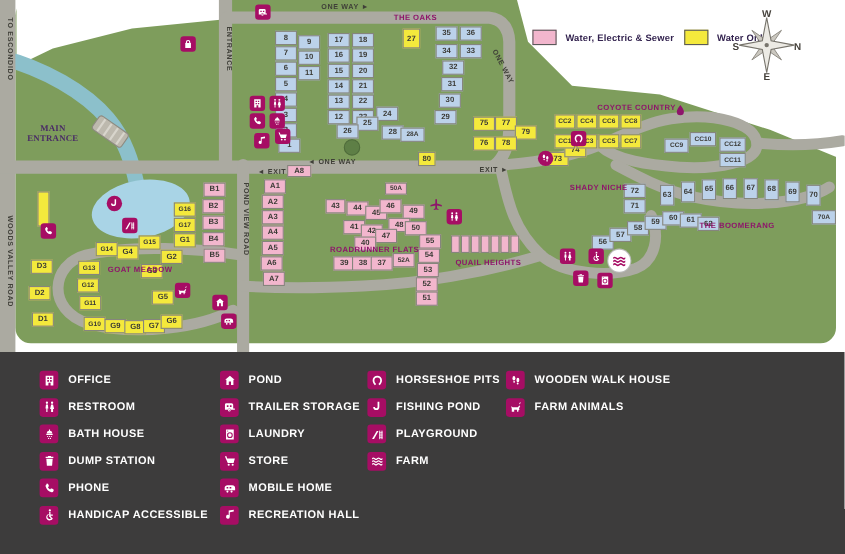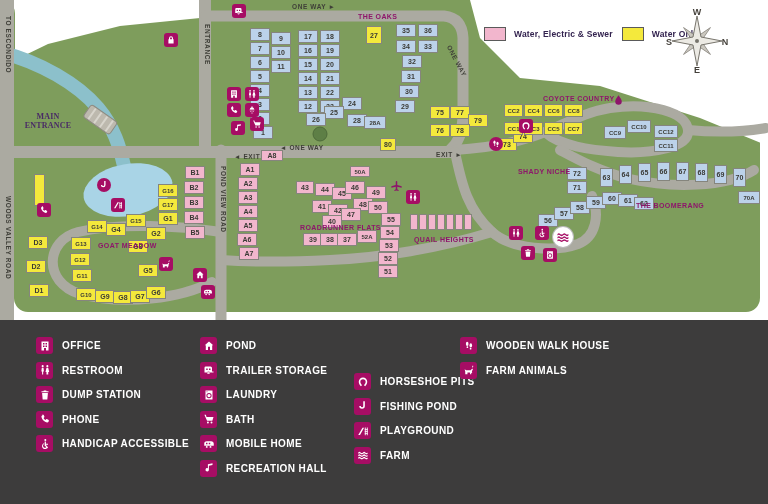--- a/index.html
+++ b/index.html
@@ -427,20 +427,34 @@
                 <path d="M5.6 7.6h3.4l.9 7.2H8.3V21H6.2v-6.2H4.7Z"></path>
                 <circle cx="16.7" cy="4.3" r="2.1"></circle>
                 <path d="M15 7.6h3.4l2 8.2h-1.9V21h-3.6v-5.2H13Z"></path>
               </svg>
             </span>
             <span class="lb">RESTROOM</span>
           </div>
           <div class="item">
             <span class="ic">
               <svg viewBox="0 0 24 24" fill="currentColor">
+                <path d="M11 3h2v2.2a5 5 0 0 1 4.2 4.9H6.8A5 5 0 0 1 11 5.2Z"></path>
+                <rect x="6" y="10.8" width="12" height="1.9" rx=".9"></rect>
+                <circle cx="8.6" cy="15.6" r="1.1"></circle>
+                <circle cx="12" cy="15.6" r="1.1"></circle>
+                <circle cx="15.4" cy="15.6" r="1.1"></circle>
+                <circle cx="10.3" cy="19.2" r="1.1"></circle>
+                <circle cx="13.7" cy="19.2" r="1.1"></circle>
+              </svg>
+            </span>
+            <span class="lb">BATH HOUSE</span>
+          </div>
+          <div class="item">
+            <span class="ic">
+              <svg viewBox="0 0 24 24" fill="currentColor">
                 <path d="M9.6 3h4.8l.7 1.6H19v2H5v-2h3.9Z"></path>
                 <path d="M6.2 8.2h11.6L16.7 21H7.3Z"></path>
               </svg>
             </span>
             <span class="lb">DUMP STATION</span>
           </div>
           <div class="item">
             <span class="ic">
               <svg viewBox="0 0 24 24" fill="currentColor">
                 <path d="M7 3.3c.9-.4 2 0 2.4.9l1.2 2.2c.4.8.3 1.8-.4 2.4l-1.1 1c.8 1.7 2.3 3.2 4 4.1l1-1.1c.6-.7 1.6-.9 2.4-.4l2.2 1.2c.9.5 1.3 1.5.9 2.4l-.6 1.4c-.5 1.2-1.8 1.9-3 1.6C10.6 18 6 13.4 4.9 8c-.2-1.3.5-2.5 1.6-3Z"></path>
@@ -486,42 +500,42 @@
             <span class="lb">LAUNDRY</span>
           </div>
           <div class="item">
             <span class="ic">
               <svg viewBox="0 0 24 24" fill="currentColor">
                 <path d="M2.8 3.4h3l1.2 4.4H21l-2.3 7.8H8.1Z"></path>
                 <circle cx="9.8" cy="19" r="1.9"></circle>
                 <circle cx="17" cy="19" r="1.9"></circle>
               </svg>
             </span>
-            <span class="lb">BATH</span>
+            <span class="lb">STORE</span>
           </div>
           <div class="item">
             <span class="ic">
               <svg viewBox="0 0 24 24" fill="currentColor">
                 <path fill-rule="evenodd" d="M2.5 15.5V10.7C2.5 8 4.8 6.3 7.8 6.3H16a5.5 5.5 0 0 1 5.5 5.4v3.8ZM6 9.5v2.8h3V9.5Zm5.5 0v2.8h3V9.5Z"></path>
                 <circle cx="7.5" cy="17.8" r="1.9"></circle>
                 <circle cx="15" cy="17.8" r="1.9"></circle>
               </svg>
             </span>
             <span class="lb">MOBILE HOME</span>
           </div>
           <div class="item">
             <span class="ic">
               <svg viewBox="0 0 24 24" fill="currentColor">
                 <path d="M9.8 4.4 19 2.7v3.5l-7.2 1.3v8.1a3.4 3.4 0 1 1-2-3.1Z"></path>
               </svg>
             </span>
             <span class="lb">RECREATION HALL</span>
           </div>
         </div>
-        <div class="col" style="left: 354px; margin-top: 36px;">
+        <div class="col" style="left: 334px;">
           <div class="item">
             <span class="ic">
               <svg viewBox="0 0 24 24" fill="currentColor">
                 <path fill-rule="evenodd" d="M12 3a8.5 8.5 0 0 1 8.5 8.5c0 3.6-1.9 6.6-4.2 9l-2.3-2.2c2-2 3.3-4.1 3.3-6.6a5.3 5.3 0 0 0-10.6 0c0 2.5 1.3 4.6 3.3 6.6l-2.3 2.2c-2.3-2.4-4.2-5.4-4.2-9A8.5 8.5 0 0 1 12 3Z"></path>
               </svg>
             </span>
             <span class="lb">HORSESHOE PITS</span>
           </div>
           <div class="item">
             <span class="ic">

